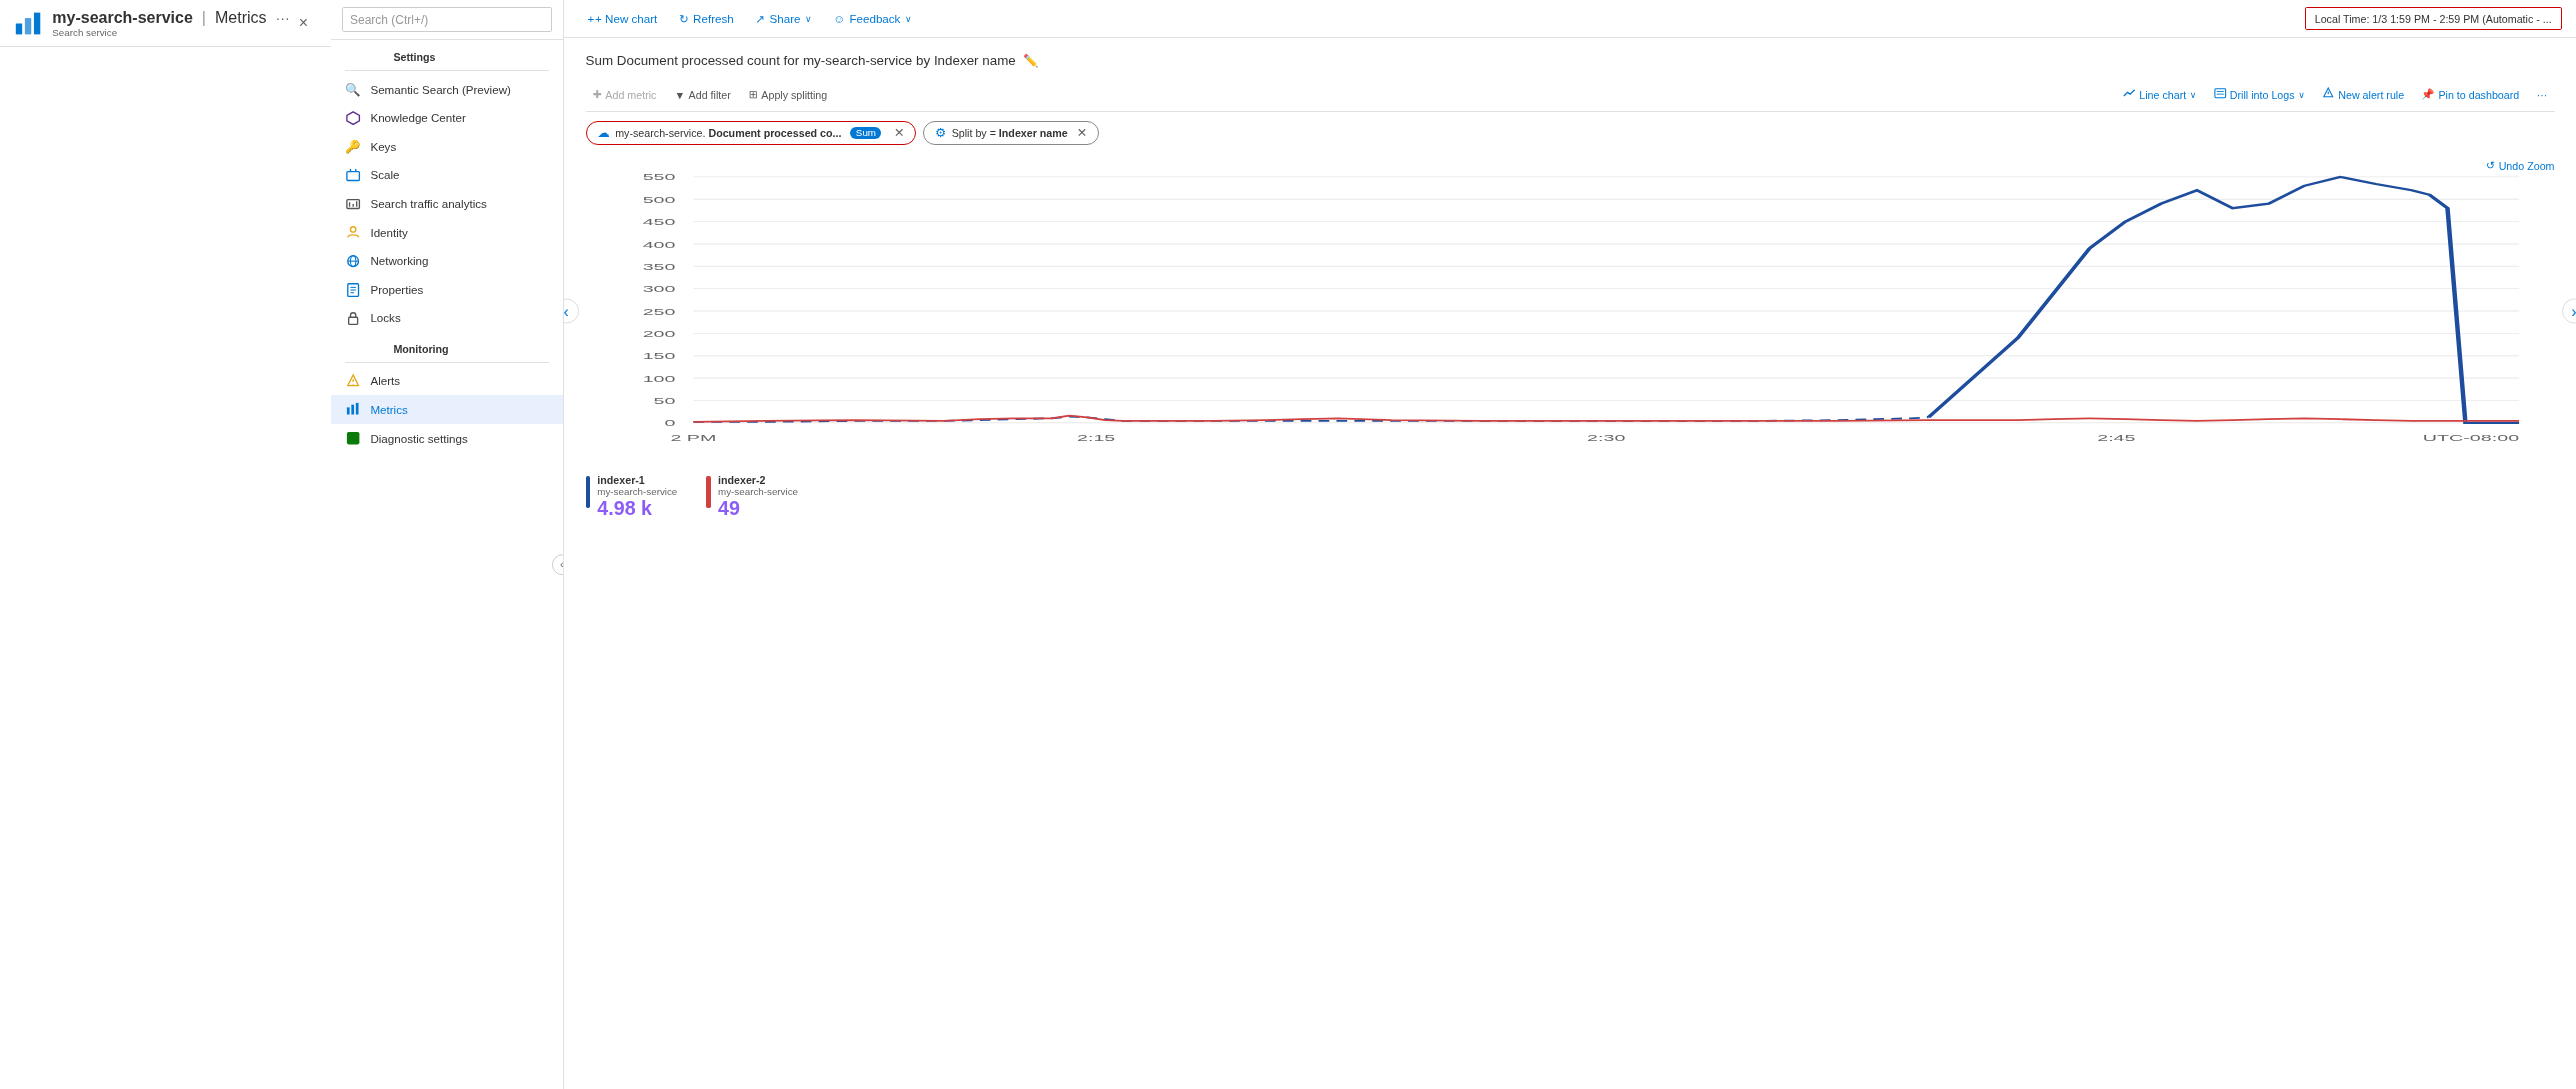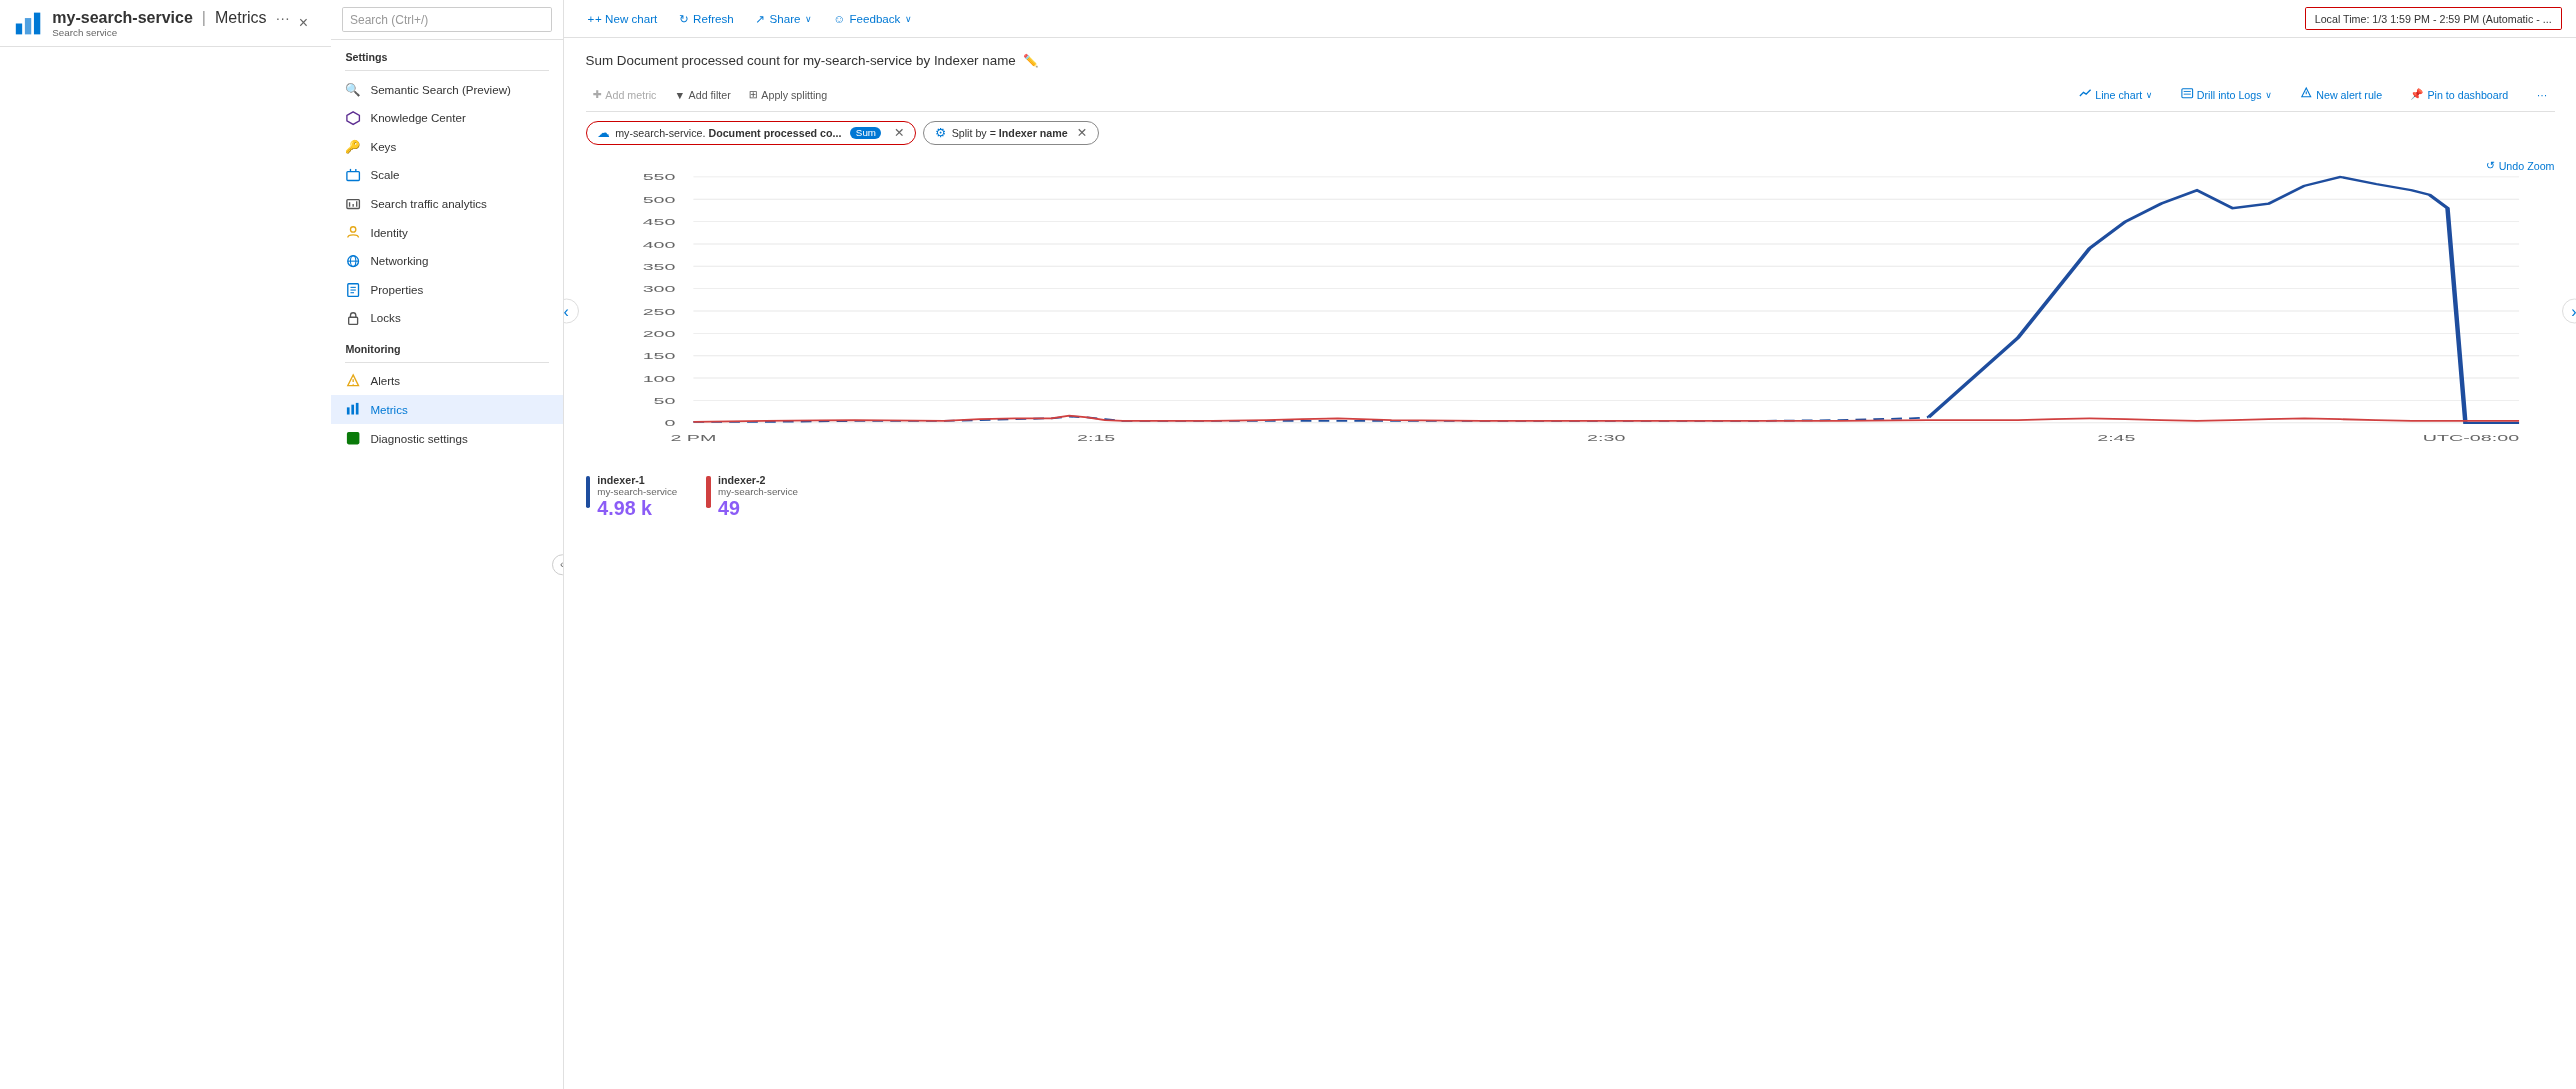--- a/index.html
+++ b/index.html
@@ -20,21 +20,21 @@
 
     .main-layout { display: flex; flex: 1; overflow: hidden; }
 
     
     .sidebar { width: 233px; min-width: 233px; background: #fff; border-right: 0.9px solid #e0e0e0; display: flex; flex-direction: column; overflow-y: auto; position: relative; }
     .sidebar-search { padding: 7.2px 10.7px; border-bottom: 0.9px solid #e0e0e0; }
     .sidebar-search input { width: 100%; border: 0.9px solid #ccc; padding: 4.5px 7.2px; font-size: 12px; border-radius: 1.8px; outline: none; color: #333; }
     .sidebar-search input::placeholder { color: #999; }
     .collapse-btn { position: absolute; right: -10.7px; top: 50%; transform: translateY(-50%); width: 21.5px; height: 21.5px; background: #fff; border: 0.9px solid #ccc; border-radius: 50%; display: flex; align-items: center; justify-content: center; cursor: pointer; font-size: 10.7px; color: #666; z-index: 10; }
 
-    .sidebar-section-label { font-size: 10.7px; font-weight: 600; color: #333; padding: 10.7px 14.3px 3.6px 14.3px; }
+    .sidebar-section-label { font-size: 10.7px; font-weight: 600; color: #333; padding: 10.7px 14.3px 3.6px 14.3px; margin-left: 48px; }
     .sidebar-divider { border: none; border-top: 0.9px solid #e0e0e0; margin: 3.6px 14.3px; }
     .sidebar-item { display: flex; align-items: center; gap: 9px; padding: 6.3px 14.3px; cursor: pointer; color: #333; font-size: 11.6px; }
     .sidebar-item.active { background: #e8f0fe; color: #0078d4; }
     .sidebar-item .item-icon { width: 16px; height: 16px; display: flex; align-items: center; justify-content: center; font-size: 12.5px; flex-shrink: 0; }
 
     
     .sidebar-scroll { flex: 1; overflow-y: auto; }
 
     
     .content-area { flex: 1; display: flex; flex-direction: column; overflow: hidden; }
@@ -47,21 +47,21 @@
     
     .chart-container { flex: 1; padding: 14.3px 21.5px; overflow: auto; }
     .chart-title-row { display: flex; align-items: center; gap: 7.2px; margin-bottom: 10.7px; }
     .chart-title { font-size: 13.4px; color: #333; }
     .edit-icon { color: #0078d4; cursor: pointer; font-size: 12.5px; }
 
     
     .chart-toolbar { display: flex; align-items: center; gap: 3.6px; padding: 5.4px 0; margin-bottom: 9px; border-bottom: 0.9px solid #e0e0e0; }
     .chart-tb-btn { display: flex; align-items: center; gap: 3.6px; padding: 3.6px 7.2px; border: none; background: none; cursor: pointer; font-size: 10.7px; color: #555; border-radius: 1.8px; }
     .chart-tb-btn.disabled { color: #aaa; cursor: default; }
-    .chart-tb-right { margin-left: auto; display: flex; align-items: center; gap: 14px; justify-content: flex-end; }
+    .chart-tb-right { margin-left: auto; display: flex; align-items: center; gap: 3px; justify-content: flex-end; }
     .chart-tb-btn-blue { color: #0078d4; }
 
     
     .filter-row { display: flex; align-items: center; gap: 7.2px; margin-bottom: 14.3px; flex-wrap: wrap; }
     .filter-pill { display: flex; align-items: center; gap: 5.4px; border: 0.9px solid #c00; border-radius: 18px; padding: 3.6px 10.7px; font-size: 10.7px; background: #fff; }
     .pill-icon { font-size: 12.5px; color: #0078d4; }
     .pill-close { cursor: pointer; font-size: 12.5px; color: #666; margin-left: 3.6px; }
     .split-pill { border-color: #888; border-radius: 18px; }
 
     

